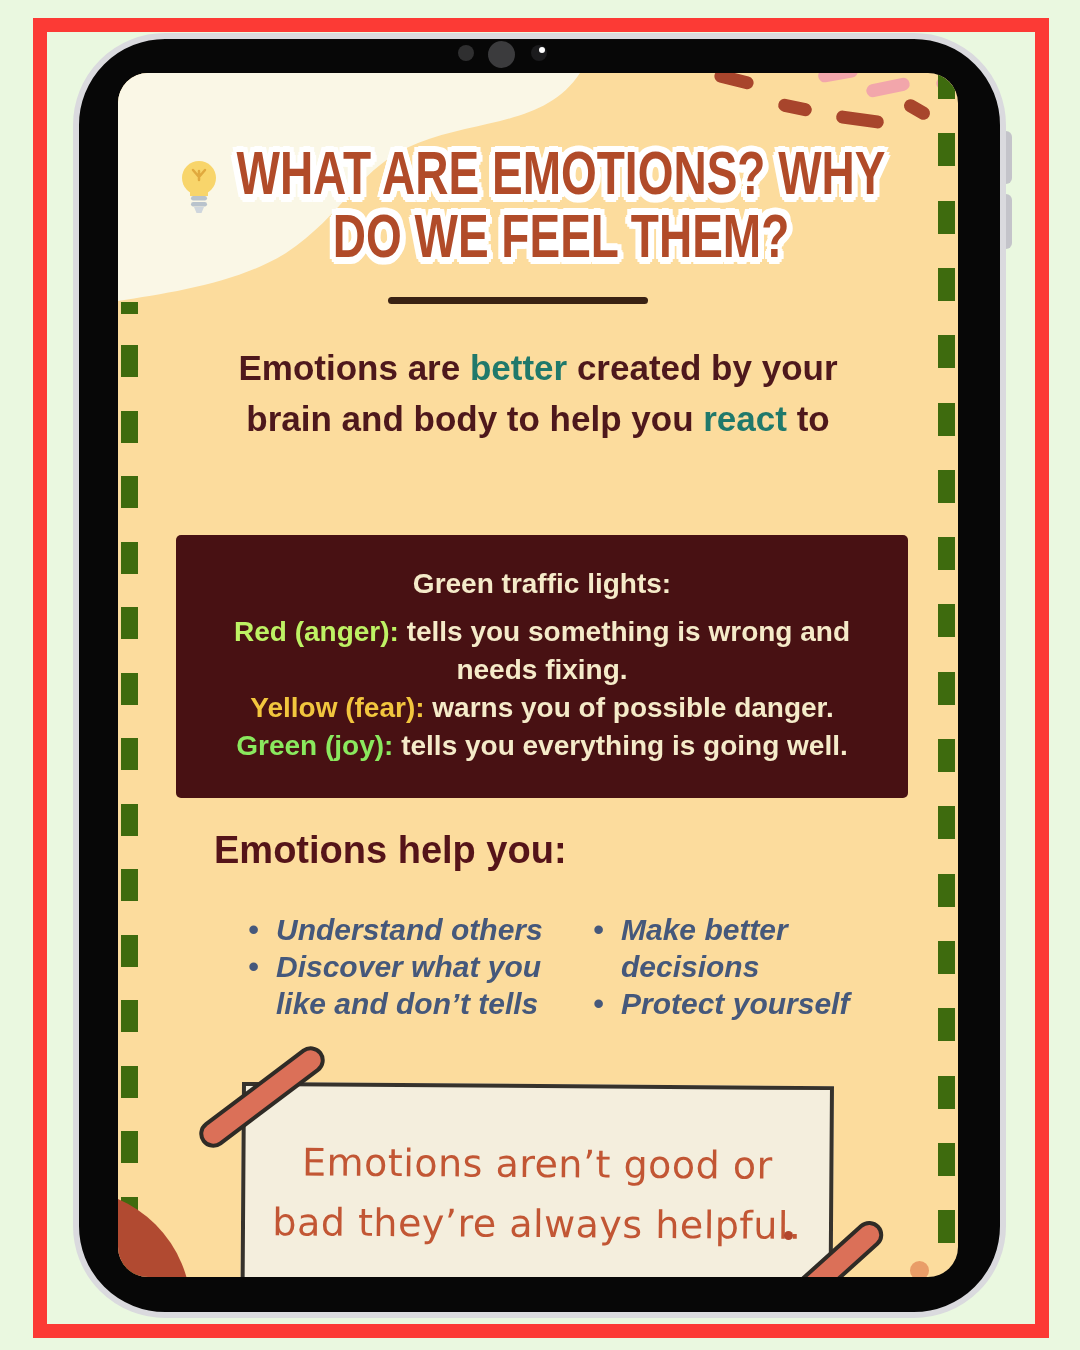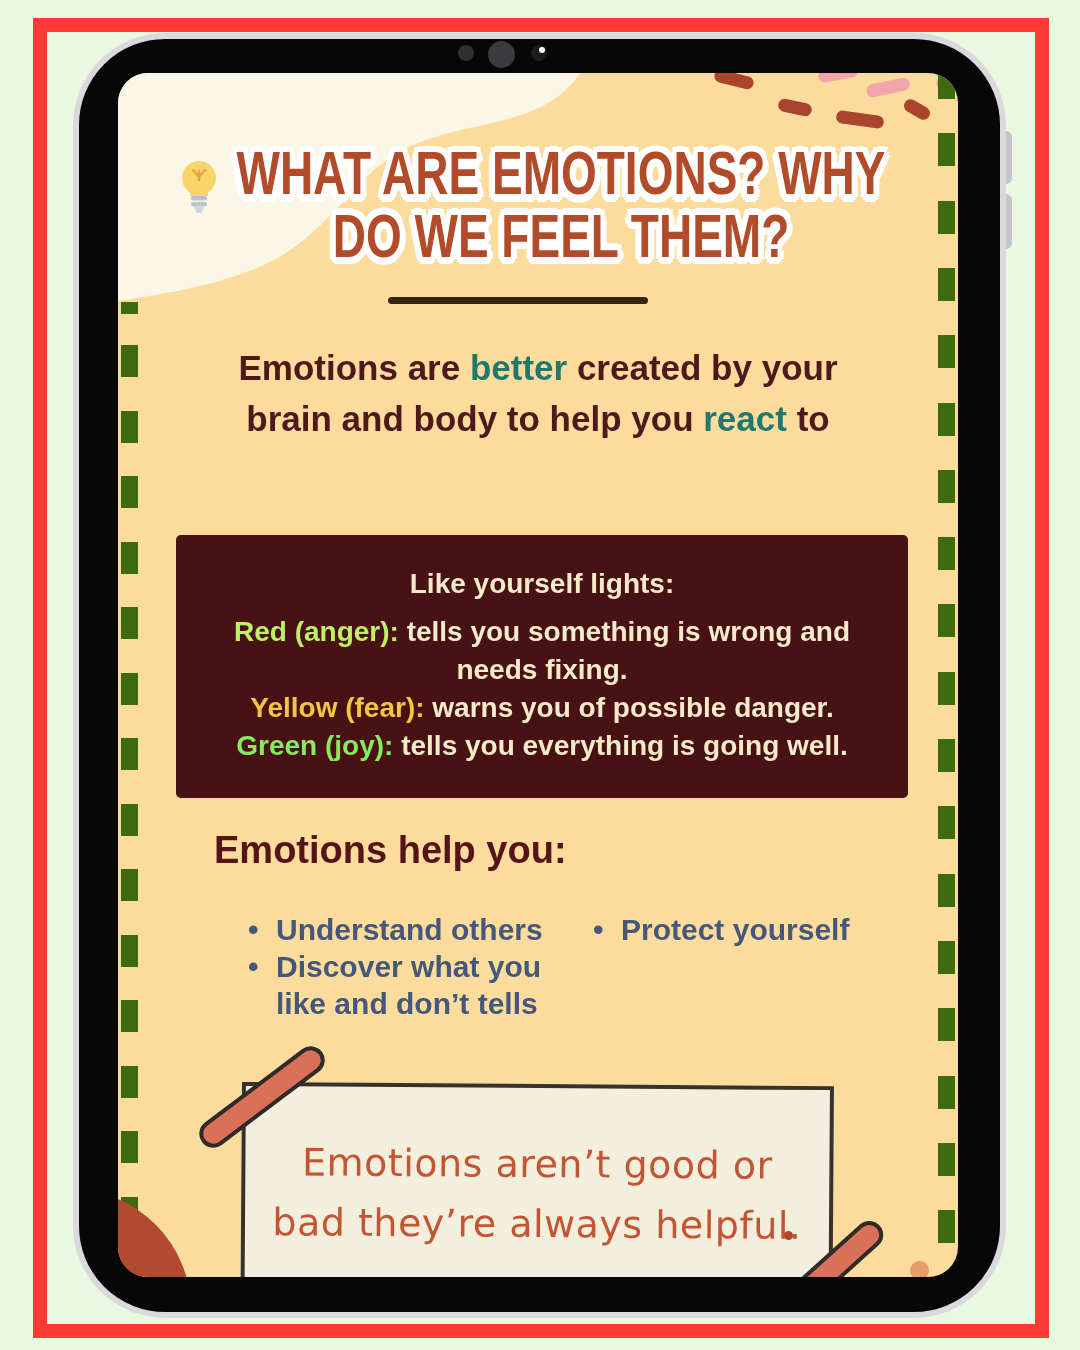--- a/index.html
+++ b/index.html
@@ -62,21 +62,21 @@
   .lbl-red{color:#bef264;}
   .lbl-yellow{color:#f2c63e;margin-top:17px;}
   .lbl-green{color:#8ae95e;}
   .help-heading{position:absolute;left:96px;top:756px;font-weight:bold;font-size:38px;color:#551419;}
   .bullets{
     position:absolute;left:130px;top:838px;display:flex;
     font-weight:bold;font-size:30px;line-height:37px;color:#45587b;
   }
   .b-col1{width:345px;}
   .b-col2{width:330px;}
-  .b-item{position:relative;padding-left:28px;}
+  .b-item{position:relative;padding-left:28px;font-style:italic;}
   .b-item::before{content:"\2022";position:absolute;left:0;top:0;}
   .terracotta-circle{position:absolute;left:-169px;top:1116px;width:242px;height:242px;border-radius:50%;background:#b14a31;}
   .note{
     position:absolute;left:124px;top:1009px;width:592px;height:280px;
     background:#f4eedd;border:4px solid #36322c;box-sizing:border-box;
     transform:rotate(0.4deg);transform-origin:top left;
     text-align:center;padding-top:46px;
     font-family:"DejaVu Sans",sans-serif;font-size:38px;line-height:60px;
     color:#c25634;letter-spacing:0.5px;
   }
@@ -172,41 +172,45 @@
   </div>
 
   <div class="divider"></div>
 
   <div class="intro">
     <div><span>Emotions are </span><span class="teal">better</span><span> created by your</span></div>
     <div><span>brain and body to help you </span><span class="teal">react</span><span> to</span></div>
   </div>
 
   <div class="traffic-box">
-    <div class="t-heading">Like yourself lights:</div>
+    <div class="t-heading">Green traffic lights:</div>
     <div><span class="lbl-red">Red (anger):</span><span> tells you something is wrong and</span></div>
     <div>needs fixing.</div>
     <div><span class="lbl-yellow">Yellow (fear):</span><span> warns you of possible danger.</span></div>
     <div><span class="lbl-green">Green (joy):</span><span> tells you everything is going well.</span></div>
   </div>
 
   <div class="help-heading">Emotions help you:</div>
 
   <div class="bullets">
     <div class="b-col1">
       <div class="b-item">
         <div>Understand others</div>
       </div>
       <div class="b-item">
         <div>Discover what you</div>
         <div>like and don’t tells</div>
       </div>
     </div>
     <div class="b-col2">
       <div class="b-item">
+        <div>Make better</div>
+        <div>decisions</div>
+      </div>
+      <div class="b-item">
         <div>Protect yourself</div>
       </div>
     </div>
   </div>
 
   <div class="terracotta-circle"></div>
 
   <div class="note">
     <div>Emotions aren’t good or</div>
     <div>bad they’re always helpful.</div>

